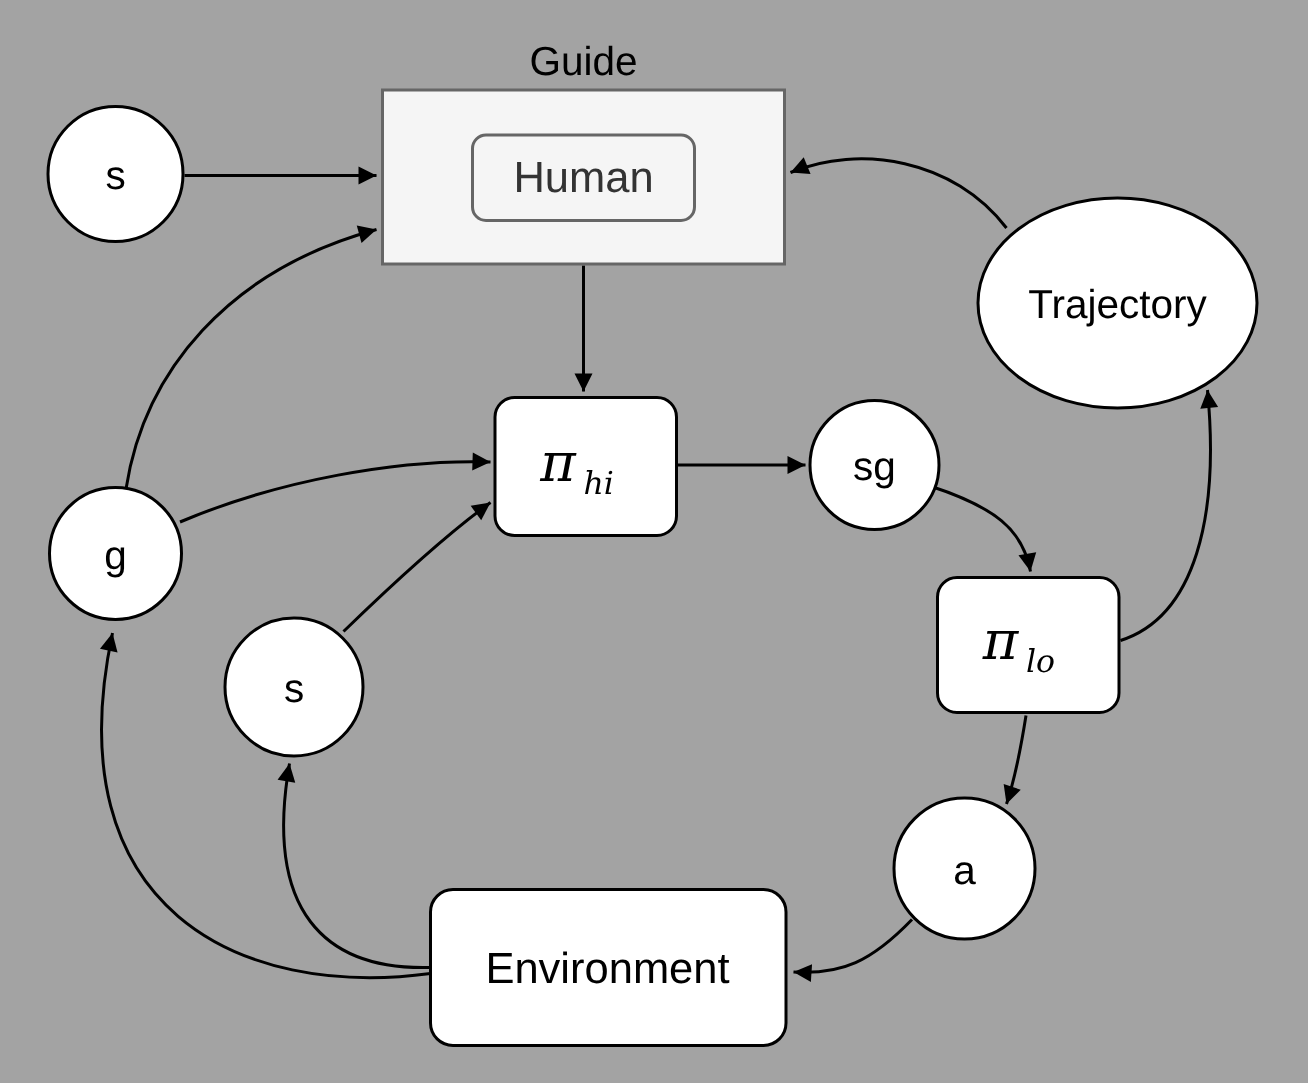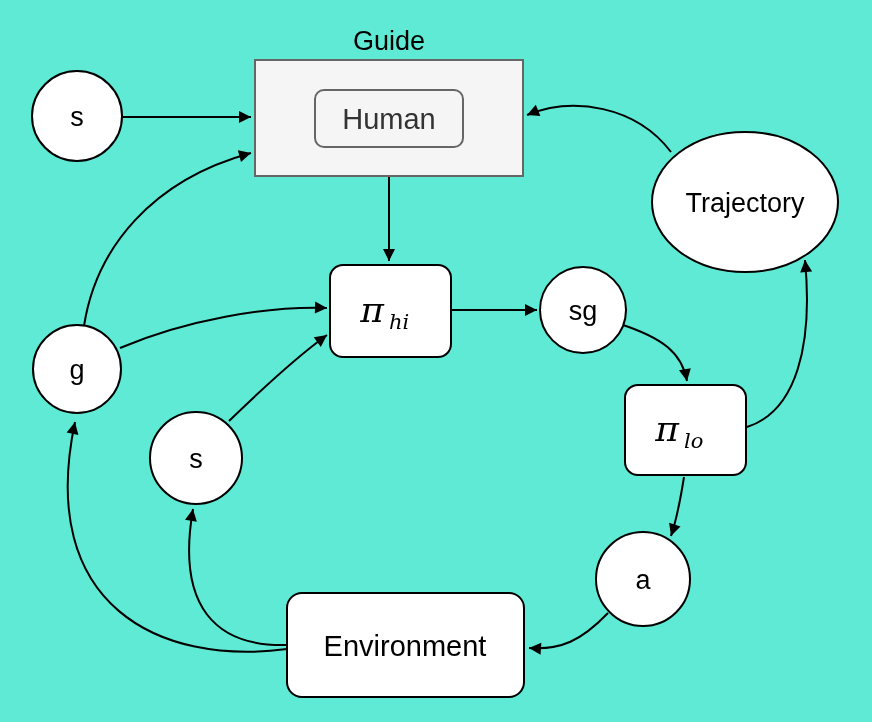--- a/index.html
+++ b/index.html
@@ -6,21 +6,21 @@
     margin: 0;
     padding: 0;
     background: #ffffff;
     width: 872px;
     height: 722px;
     overflow: hidden;
   }
   .canvas-wrap {
     width: 872px;
     height: 722px;
-    background: #5eead4;
+    background: #a3a3a3;
   }
   svg { display: block; }
   .edge {
     fill: none;
     stroke: #000000;
     stroke-width: 2;
   }
   .node-shape {
     fill: #ffffff;
     stroke: #000000;

